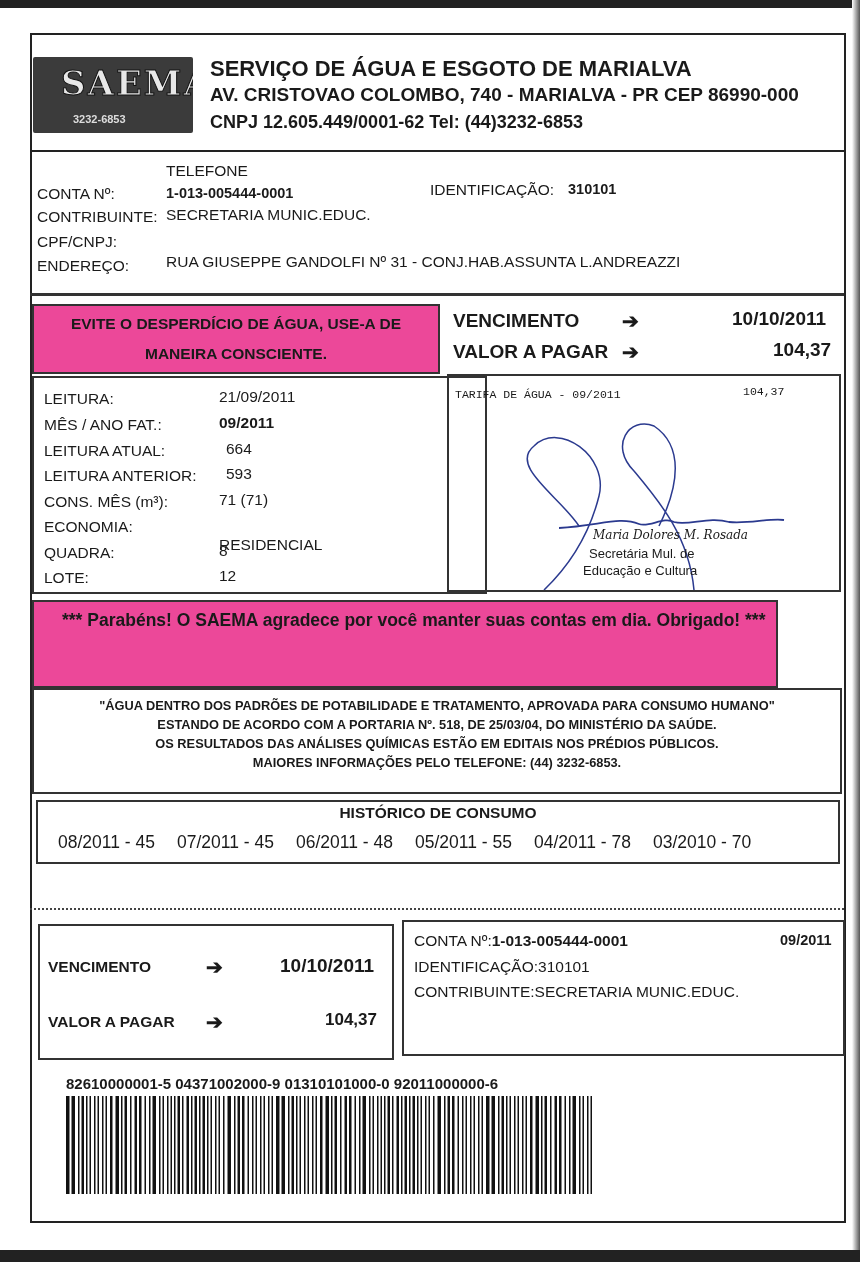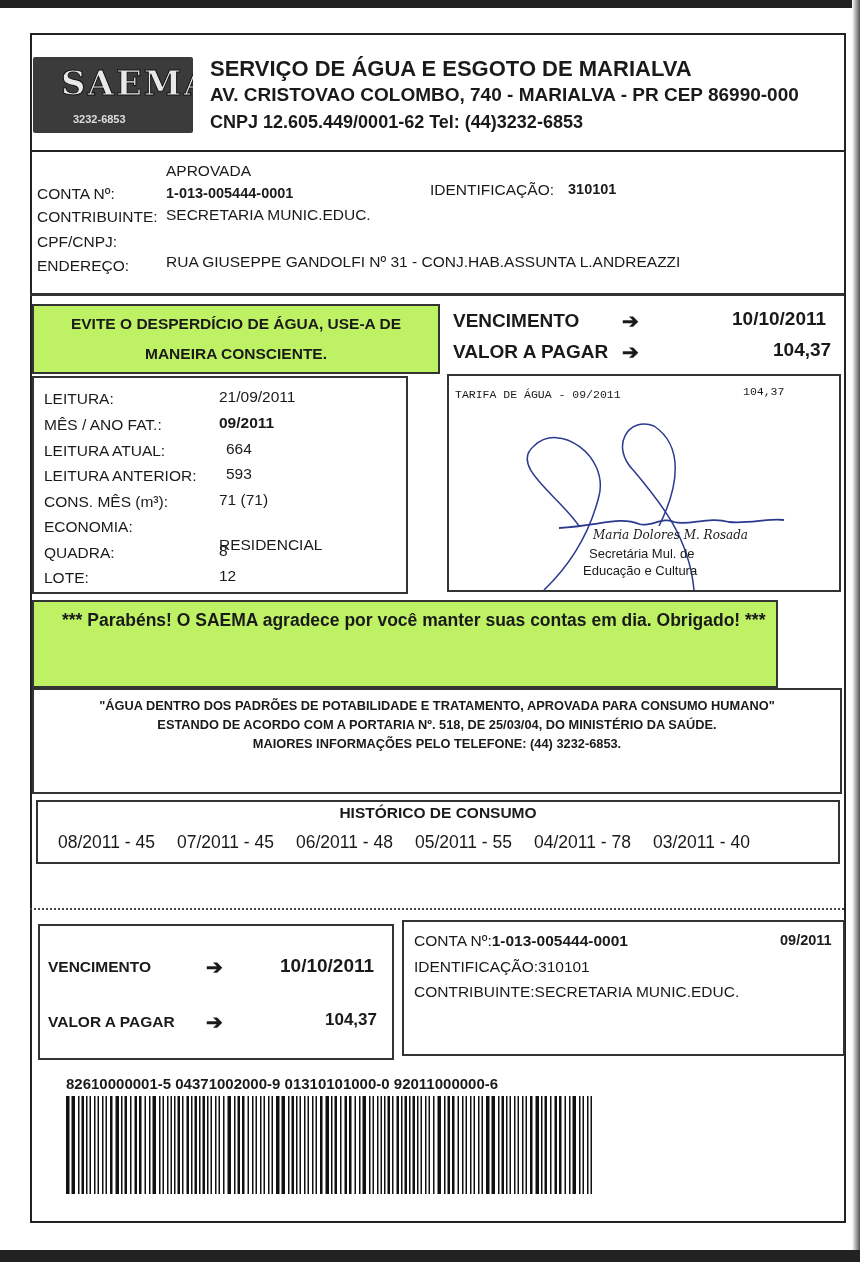--- a/index.html
+++ b/index.html
@@ -13,25 +13,25 @@
   .hdr-line2{left:30px;top:293px;width:814px;height:3px;background:#333;}
   .logo{left:33px;top:57px;width:160px;height:76px;background:#3b3b3b;border-radius:2px;overflow:hidden;}
   .logo .txt{position:absolute;left:28px;top:6px;font-family:"DejaVu Serif",serif;font-weight:bold;font-size:34px;color:#e8e8e8;letter-spacing:2px;-webkit-text-stroke:1px #111;}
   .logo .ph{position:absolute;left:40px;top:56px;font-size:11px;color:#ddd;font-weight:bold;}
   .h1{left:210px;top:56px;font-size:22px;font-weight:bold;}
   .h2{left:210px;top:84px;font-size:19px;font-weight:bold;}
   .h3{left:210px;top:112px;font-size:18px;font-weight:bold;}
   .lbl{font-size:15.5px;}
   .bold{font-weight:bold;}
   .box{border:2px solid #333;box-sizing:border-box;}
-  .gray{background:#bef264;}
+  .gray{background:#ec4899;}
   .evite{left:32px;top:304px;width:408px;height:70px;display:flex;flex-direction:column;align-items:center;justify-content:center;font-weight:bold;font-size:15.5px;line-height:30px;}
   .venc-row{font-size:19px;font-weight:bold;}
   .arrow{font-weight:bold;font-size:20px;}
-  .leit{left:32px;top:376px;width:376px;height:218px;}
+  .leit{left:32px;top:376px;width:455px;height:218px;}
   .leit .row{position:absolute;left:10px;font-size:15.5px;}
   .leit .val{position:absolute;left:185px;font-size:15.5px;}
   .tarifa{left:447px;top:374px;width:394px;height:218px;}
   .mono{font-family:"Liberation Mono",monospace;font-size:11.5px;}
   .parab{left:32px;top:600px;width:746px;height:88px;font-weight:bold;font-size:17.5px;}
   .agua{left:32px;top:688px;width:810px;height:106px;font-weight:bold;font-size:12.8px;text-align:center;line-height:19px;padding-top:6px;}
   .hist{left:36px;top:800px;width:804px;height:64px;}
   .hist .title{position:absolute;left:0;width:100%;top:2px;text-align:center;font-weight:bold;font-size:15.5px;}
   .hist .items{position:absolute;left:20px;top:30px;display:flex;gap:0;font-size:17.5px;}
   .hist .item{margin-right:22px;}
@@ -54,21 +54,21 @@
 
 <div class="abs logo">
   <span class="txt">SAEMA</span>
   <span class="ph">3232-6853</span>
 </div>
 <div class="abs h1">SERVIÇO DE ÁGUA E ESGOTO DE MARIALVA</div>
 <div class="abs h2">AV. CRISTOVAO COLOMBO, 740 - MARIALVA - PR  CEP 86990-000</div>
 <div class="abs h3">CNPJ 12.605.449/0001-62   Tel: (44)3232-6853</div>
 <div class="abs hdr-line"></div>
 
-<div class="abs lbl" style="left:166px;top:162px;">APROVADA</div>
+<div class="abs lbl" style="left:166px;top:162px;">TELEFONE</div>
 <div class="abs lbl" style="left:37px;top:185px;">CONTA Nº:</div>
 <div class="abs lbl bold" style="left:166px;top:185px;font-size:14.5px;">1-013-005444-0001</div>
 <div class="abs lbl" style="left:430px;top:181px;">IDENTIFICAÇÃO:</div>
 <div class="abs lbl bold" style="left:568px;top:181px;font-size:14.5px;">310101</div>
 <div class="abs lbl" style="left:37px;top:208px;">CONTRIBUINTE:</div>
 <div class="abs lbl" style="left:166px;top:206px;">SECRETARIA MUNIC.EDUC.</div>
 <div class="abs lbl" style="left:37px;top:233px;">CPF/CNPJ:</div>
 <div class="abs lbl" style="left:166px;top:233px;"></div>
 <div class="abs lbl" style="left:37px;top:257px;">ENDEREÇO:</div>
 <div class="abs lbl" style="left:166px;top:253px;">RUA GIUSEPPE GANDOLFI Nº 31 - CONJ.HAB.ASSUNTA L.ANDREAZZI</div>
@@ -117,32 +117,33 @@
   <div class="abs" style="left:134px;top:187px;font-size:13px;">Educação e Cultura</div>
 </div>
 
 <div class="abs box gray parab">
   <div class="abs" style="left:28px;top:8px;">*** Parabéns! O SAEMA agradece por você manter suas contas em dia. Obrigado! ***</div>
 </div>
 
 <div class="abs box agua">
   <div>"ÁGUA DENTRO DOS PADRÕES DE POTABILIDADE E TRATAMENTO, APROVADA PARA CONSUMO HUMANO"</div>
   <div>ESTANDO DE ACORDO COM A PORTARIA Nº. 518, DE 25/03/04, DO MINISTÉRIO DA SAÚDE.</div>
+  <div>OS RESULTADOS DAS ANÁLISES QUÍMICAS ESTÃO EM EDITAIS NOS PRÉDIOS PÚBLICOS.</div>
   <div>MAIORES INFORMAÇÕES PELO TELEFONE: (44) 3232-6853.</div>
 </div>
 
 <div class="abs box hist">
   <div class="title">HISTÓRICO DE CONSUMO</div>
   <div class="items">
     <span class="item">08/2011 - 45</span>
     <span class="item">07/2011 - 45</span>
     <span class="item">06/2011 - 48</span>
     <span class="item">05/2011 - 55</span>
     <span class="item">04/2011 - 78</span>
-    <span class="item">03/2011 - 40</span>
+    <span class="item">03/2010 - 70</span>
   </div>
 </div>
 
 <div class="abs dashed"></div>
 
 <div class="abs box slip-left">
   <div class="abs bold" style="left:8px;top:32px;font-size:15.5px;">VENCIMENTO</div>
   <div class="abs arrow" style="left:166px;top:29px;">➔</div>
   <div class="abs bold" style="left:240px;top:29px;font-size:19px;">10/10/2011</div>
   <div class="abs bold" style="left:8px;top:87px;font-size:15.5px;">VALOR A PAGAR</div>

